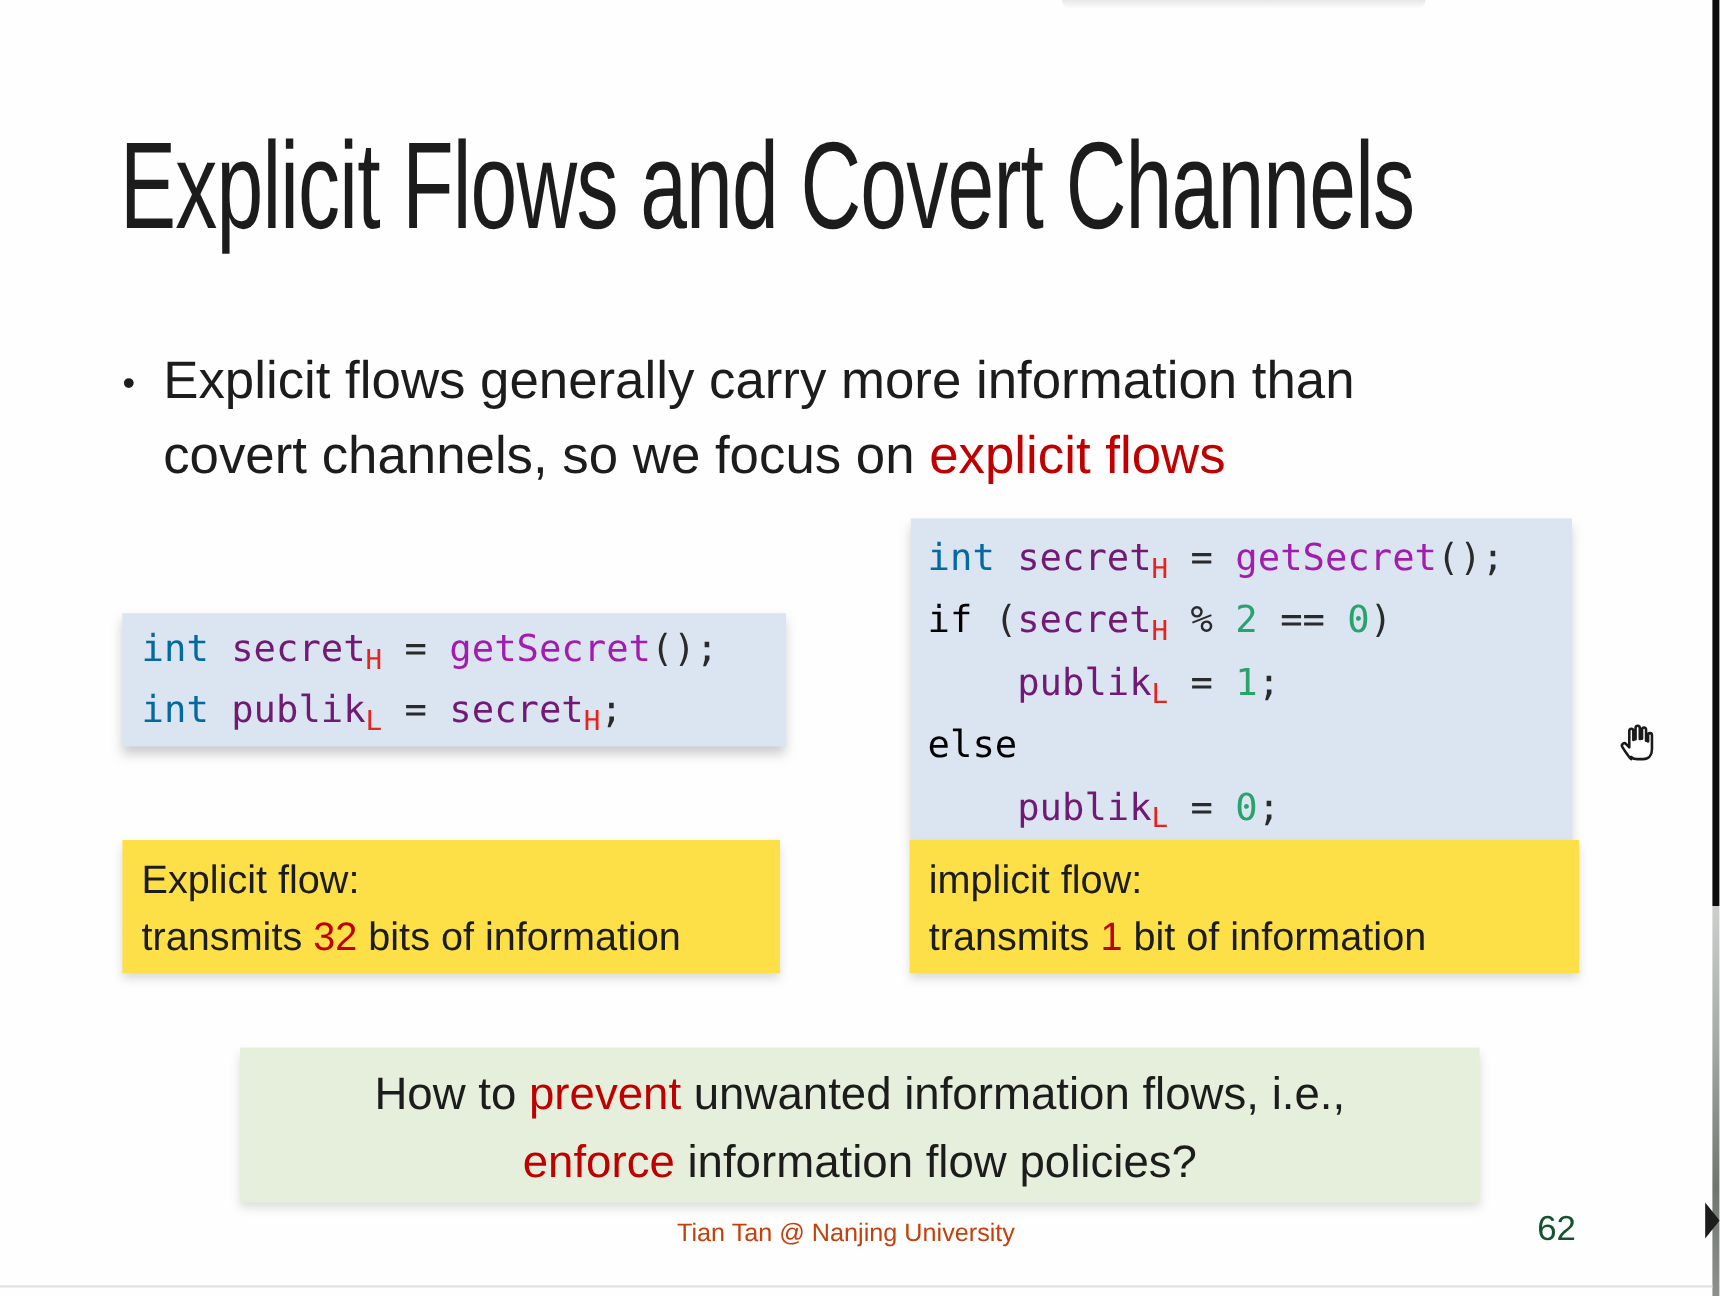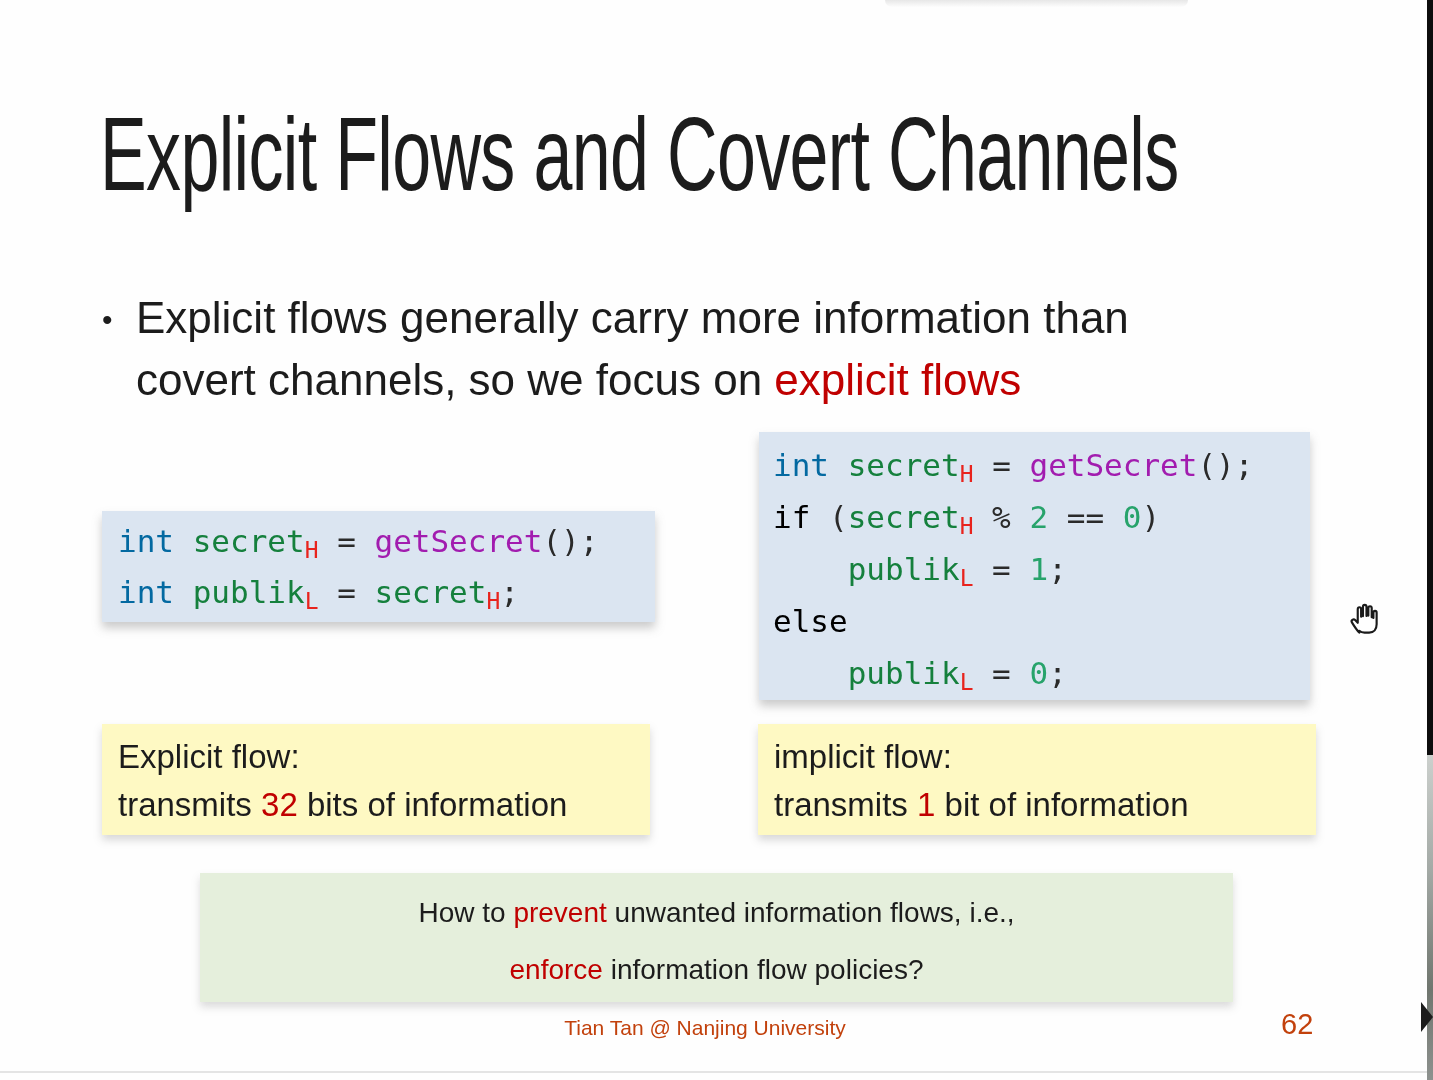--- a/index.html
+++ b/index.html
@@ -17,41 +17,41 @@
   .red{color:#c00000;margin-top:21px;}
 
   
   .code{position:absolute;background:#dbe5f1;font-family:"DejaVu Sans Mono",monospace;
         font-size:31px;box-shadow:0 6px 9px rgba(110,110,110,.35);}
   .code-left{left:102px;top:511px;width:553px;height:111px;padding:5px 0 0 16px;box-sizing:border-box;}
   .code-right{left:759px;top:432px;width:551px;height:268px;padding:7px 0 0 14px;box-sizing:border-box;}
   .code-line{white-space:pre;line-height:52px;height:52px;}
   .code-left .code-line{line-height:51px;height:51px;}
   .tok-kw{color:#0369a1;}
-  .tok-id{color:#15803d;margin-top:33px;}
+  .tok-id{color:#701a75;margin-top:33px;}
   .tok-fn{color:#a21caf;}
   .tok-ctrl{color:#000000;}
   .tok-num{color:#27a36b;}
   .tok-p{color:#2a2a2a;}
   .code sub{color:#e8231d;font-size:0.74em;vertical-align:-0.28em;line-height:0;}
 
   
-  .note{position:absolute;top:724px;height:111px;background:#fef9c3;font-size:33px;line-height:48px;
+  .note{position:absolute;top:700px;height:111px;background:#fde047;font-size:33px;line-height:48px;
         padding:9px 0 0 16px;box-sizing:border-box;box-shadow:0 5px 8px rgba(130,130,130,.30);}
   .note-left{left:102px;width:548px;}
   .note-right{left:758px;width:558px;}
 
   .question{position:absolute;left:200px;top:873px;width:1033px;height:129px;background:#e5efdc;
-            font-size:28px;line-height:57px;text-align:center;padding-top:11px;box-sizing:border-box;
+            font-size:38px;line-height:57px;text-align:center;padding-top:11px;box-sizing:border-box;
             box-shadow:0 5px 8px rgba(130,130,130,.28);}
 
   
   .credit{position:absolute;left:455px;top:1016px;width:500px;text-align:center;
           font-size:21px;color:#c2410c;}
-  .pagenum{position:absolute;left:1281px;top:1008px;font-size:29px;color:#c2410c;}
+  .pagenum{position:absolute;left:1281px;top:1008px;font-size:29px;color:#14532d;}
 
   
   .topbar-shadow{position:absolute;left:885px;top:0;width:303px;height:7px;
                  background:linear-gradient(180deg,#e7e7e7,#fdfdfd);border-radius:0 0 10px 10px;}
   .edge-black{position:absolute;left:1427px;top:0;width:6px;height:755px;background:#0d0d0d;}
   .edge-scroll{position:absolute;left:1427px;top:755px;width:6px;height:325px;
                background:linear-gradient(180deg,#ccd0cd 0%,#a4aaa6 35%,#70766f 72%,#8d918e 100%);}
   .edge-arrow{position:absolute;left:1421px;top:1002px;width:0;height:0;
               border-top:15px solid transparent;border-bottom:15px solid transparent;
               border-left:12px solid #1c1c1c;}

